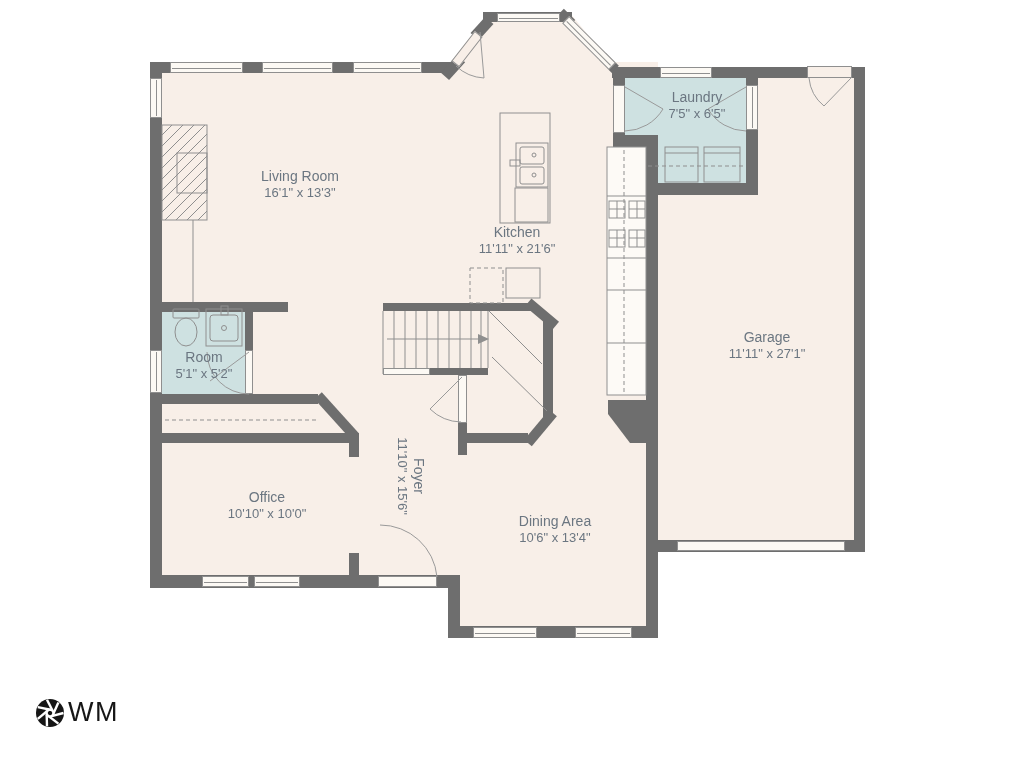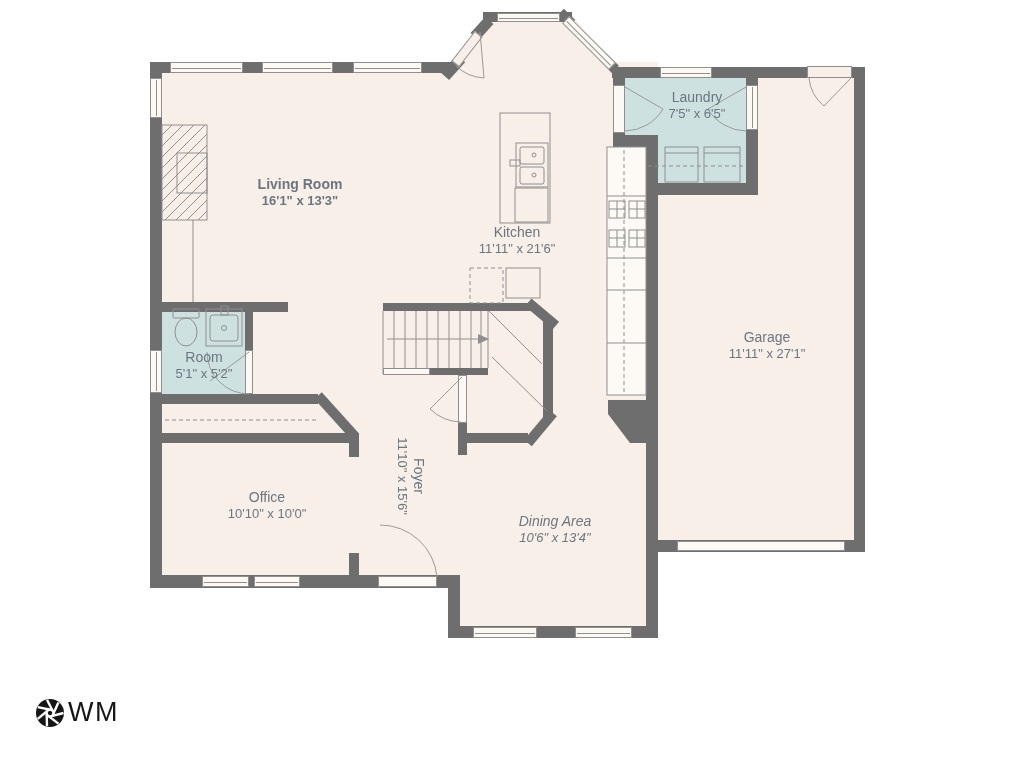--- a/index.html
+++ b/index.html
@@ -192,21 +192,21 @@
         <rect x="206" y="309" width="36" height="37"></rect>
         <rect x="210" y="315" width="28" height="26" rx="3"></rect>
         <rect x="221" y="306" width="7" height="9"></rect>
         <circle cx="224" cy="328" r="2.5"></circle>
       </g>
 
       <line x1="165" y1="420" x2="317" y2="420" stroke-dasharray="4,3"></line>
     </g>
   </svg>
 
-  <div class="label" style="left:300px;top:192px;font-weight:bold;">
+  <div class="label" style="left:300px;top:184px;">
     <span class="nm">Living Room</span>
     <span class="dm">16'1" x 13'3"</span>
   </div>
   <div class="label" style="left:517px;top:240px;">
     <span class="nm">Kitchen</span>
     <span class="dm">11'11" x 21'6"</span>
   </div>
   <div class="label" style="left:697px;top:105px;">
     <span class="nm">Laundry</span>
     <span class="dm">7'5" x 6'5"</span>
@@ -220,21 +220,21 @@
     <span class="dm">5'1" x 5'2"</span>
   </div>
   <div class="label" style="left:255px;top:505px;margin-left:12px;">
     <span class="nm">Office</span>
     <span class="dm">10'10" x 10'0"</span>
   </div>
   <div class="label rot" style="left:411px;top:476px;">
     <span class="nm">Foyer</span>
     <span class="dm">11'10" x 15'6"</span>
   </div>
-  <div class="label" style="left:555px;top:529px;font-style:italic;">
+  <div class="label" style="left:555px;top:529px;">
     <span class="nm">Dining Area</span>
     <span class="dm">10'6" x 13'4"</span>
   </div>
 
   <div id="logo">
     <svg width="30" height="30" viewBox="0 0 30 30">
       <circle cx="15" cy="15" r="14" fill="#161616"></circle>
       <g stroke="#ffffff" stroke-width="2.4" stroke-linecap="butt">
         <line x1="28.5" y1="15" x2="13.6" y2="18.8"></line>
         <line x1="23.4" y1="25.6" x2="11.2" y2="16.3"></line>

